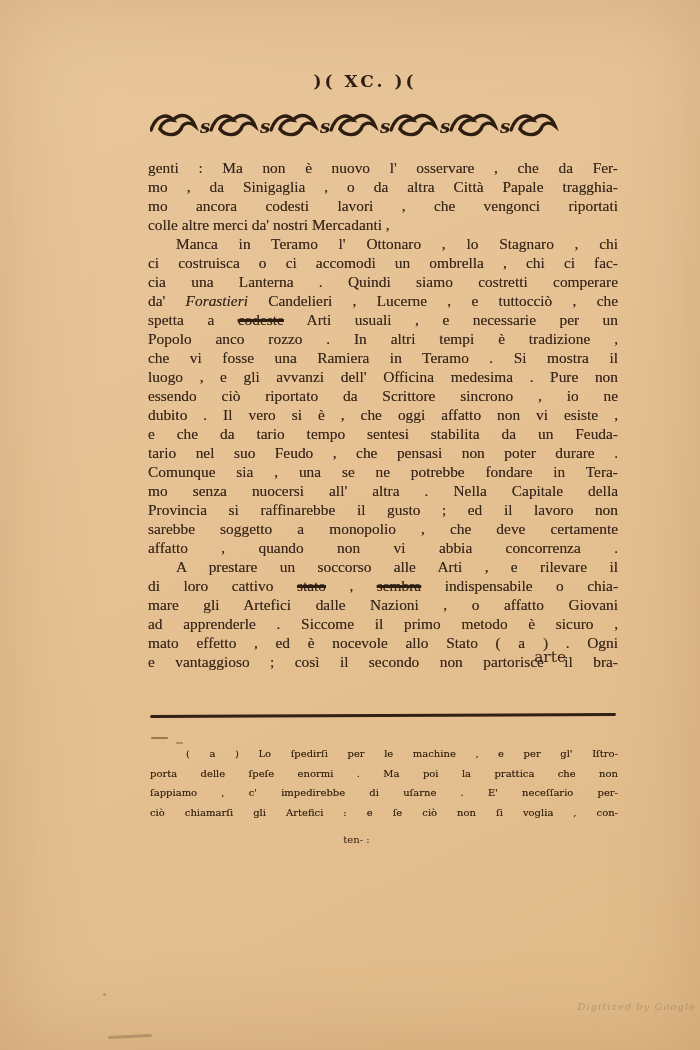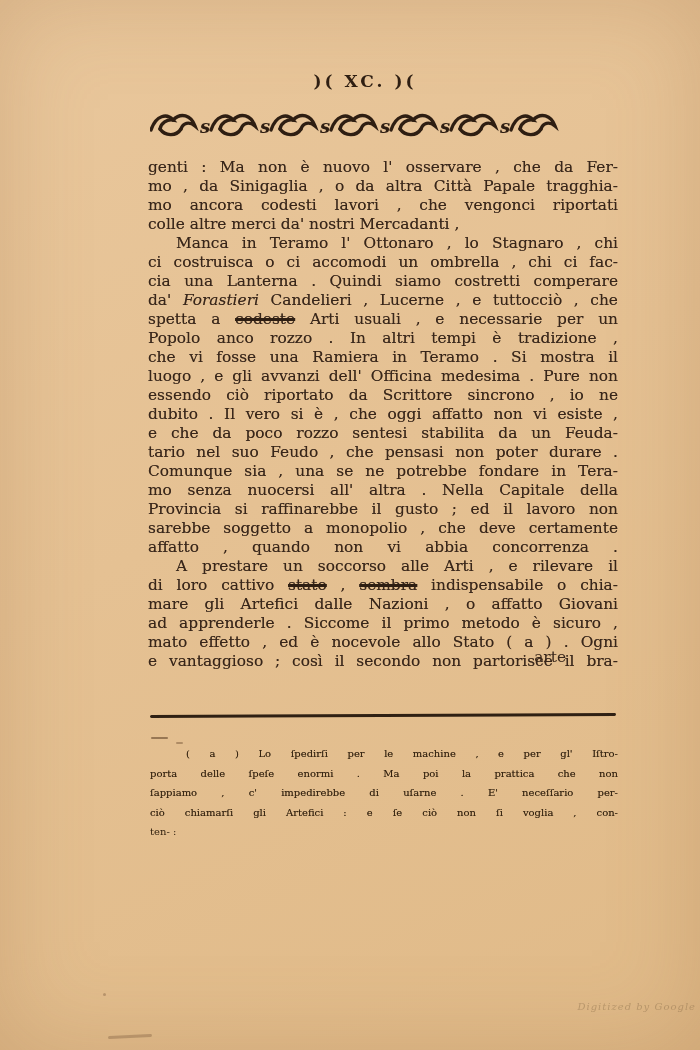--- a/index.html
+++ b/index.html
@@ -18,40 +18,41 @@
   }
   .ornament{position:absolute;top:109px;left:150px;width:420px;height:32px;}
   .body-text{
     position:absolute;top:158px;left:148px;width:470px;
     font-size:15.4px;line-height:19px;
   }
   .para{margin:0;}
   .line{
     text-align:justify;text-align-last:justify;
     text-shadow:0 0 .6px rgba(56,38,26,.55);
+    font-family:Liberation Serif, serif;
   }
   .line.indent{text-indent:28px;}
   .line.short{text-align-last:left;}
   .line s{text-decoration-thickness:2.5px;text-decoration-color:#2e1e12;}
   .catchword{
     position:absolute;top:648px;left:148px;width:470px;
     text-align:right;padding-right:52px;box-sizing:border-box;
     font-size:15.4px;color:#38261a;
   }
   .fn-rule{
     position:absolute;top:714px;left:150px;width:466px;height:3.4px;
     background:#2f2013;transform:rotate(-.25deg);border-radius:2px;
   }
   .footnote{
     position:absolute;top:744px;left:150px;width:468px;
     font-size:10px;line-height:19.5px;color:#33220f;
   }
   .fn-line{text-align:justify;text-align-last:justify;text-shadow:0 0 .6px rgba(51,34,15,.5);}
   .fn-line.indent{text-indent:36px;}
-  .fn-catchword{text-align:left;padding-right:55px;}
+  .fn-catchword{text-align:center;padding-right:55px;margin-top:8px;}
   .smudge{position:absolute;background:rgba(90,60,35,.55);}
   .smudge.s1{top:737px;left:151px;width:17px;height:2.4px;border-radius:2px;}
   .smudge.s2{top:742px;left:176px;width:7px;height:2.2px;opacity:.7;border-radius:2px;}
   .smudge.s3{top:1035px;left:108px;width:44px;height:3px;opacity:.5;transform:rotate(-3deg);border-radius:2px;}
   .smudge.s4{top:993px;left:103px;width:3px;height:3px;border-radius:50%;opacity:.55;}
   .watermark{
     position:absolute;top:1001px;left:536px;width:160px;
     font-size:10px;letter-spacing:1px;color:rgba(140,110,75,.45);
     font-style:italic;text-align:right;
   }
@@ -101,21 +102,21 @@
         <div class="line indent">Manca in Teramo l' Ottonaro , lo Stagnaro , chi</div>
         <div class="line">ci costruisca o ci accomodi un ombrella , chi ci fac-</div>
         <div class="line">cia una Lanterna . Quindi siamo costretti comperare</div>
         <div class="line">da' <i>Forastieri</i> Candelieri , Lucerne , e tuttocciò , che</div>
         <div class="line">spetta a <s>codeste</s> Arti usuali , e necessarie per un</div>
         <div class="line">Popolo anco rozzo . In altri tempi è tradizione ,</div>
         <div class="line">che vi fosse una Ramiera in Teramo . Si mostra il</div>
         <div class="line">luogo , e gli avvanzi dell' Officina medesima . Pure non</div>
         <div class="line">essendo ciò riportato da Scrittore sincrono , io ne</div>
         <div class="line">dubito . Il vero si è , che oggi affatto non vi esiste ,</div>
-        <div class="line">e che da poco rozzo sentesi stabilita da un Feuda-</div>
+        <div class="line">e che da tario tempo sentesi stabilita da un Feuda-</div>
         <div class="line">tario nel suo Feudo , che pensasi non poter durare .</div>
         <div class="line">Comunque sia , una se ne potrebbe fondare in Tera-</div>
         <div class="line">mo senza nuocersi all' altra . Nella Capitale della</div>
         <div class="line">Provincia si raffinarebbe il gusto ; ed il lavoro non</div>
         <div class="line">sarebbe soggetto a monopolio , che deve certamente</div>
         <div class="line">affatto , quando non vi abbia concorrenza .</div>
       </div>
       <div class="para">
         <div class="line indent">A prestare un soccorso alle Arti , e rilevare il</div>
         <div class="line">di loro cattivo <s>stato</s> , <s>sembra</s> indispensabile o chia-</div>

